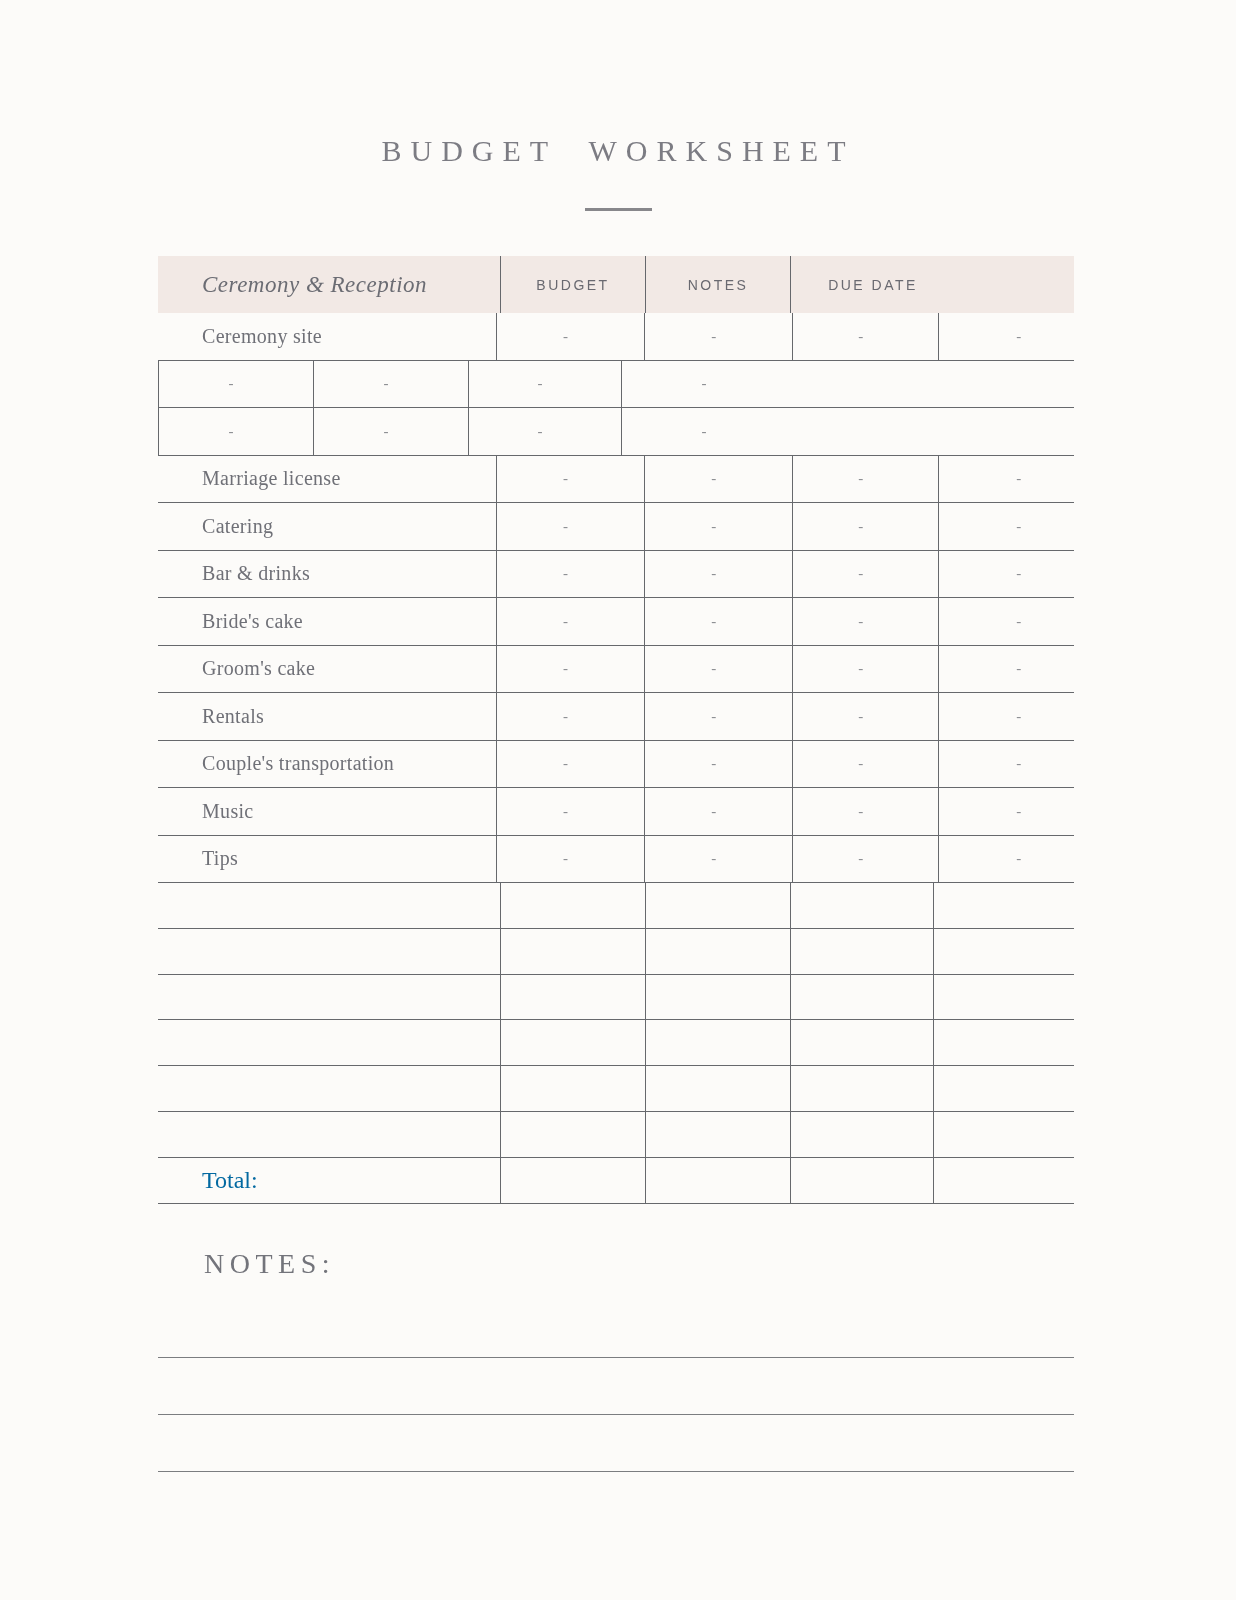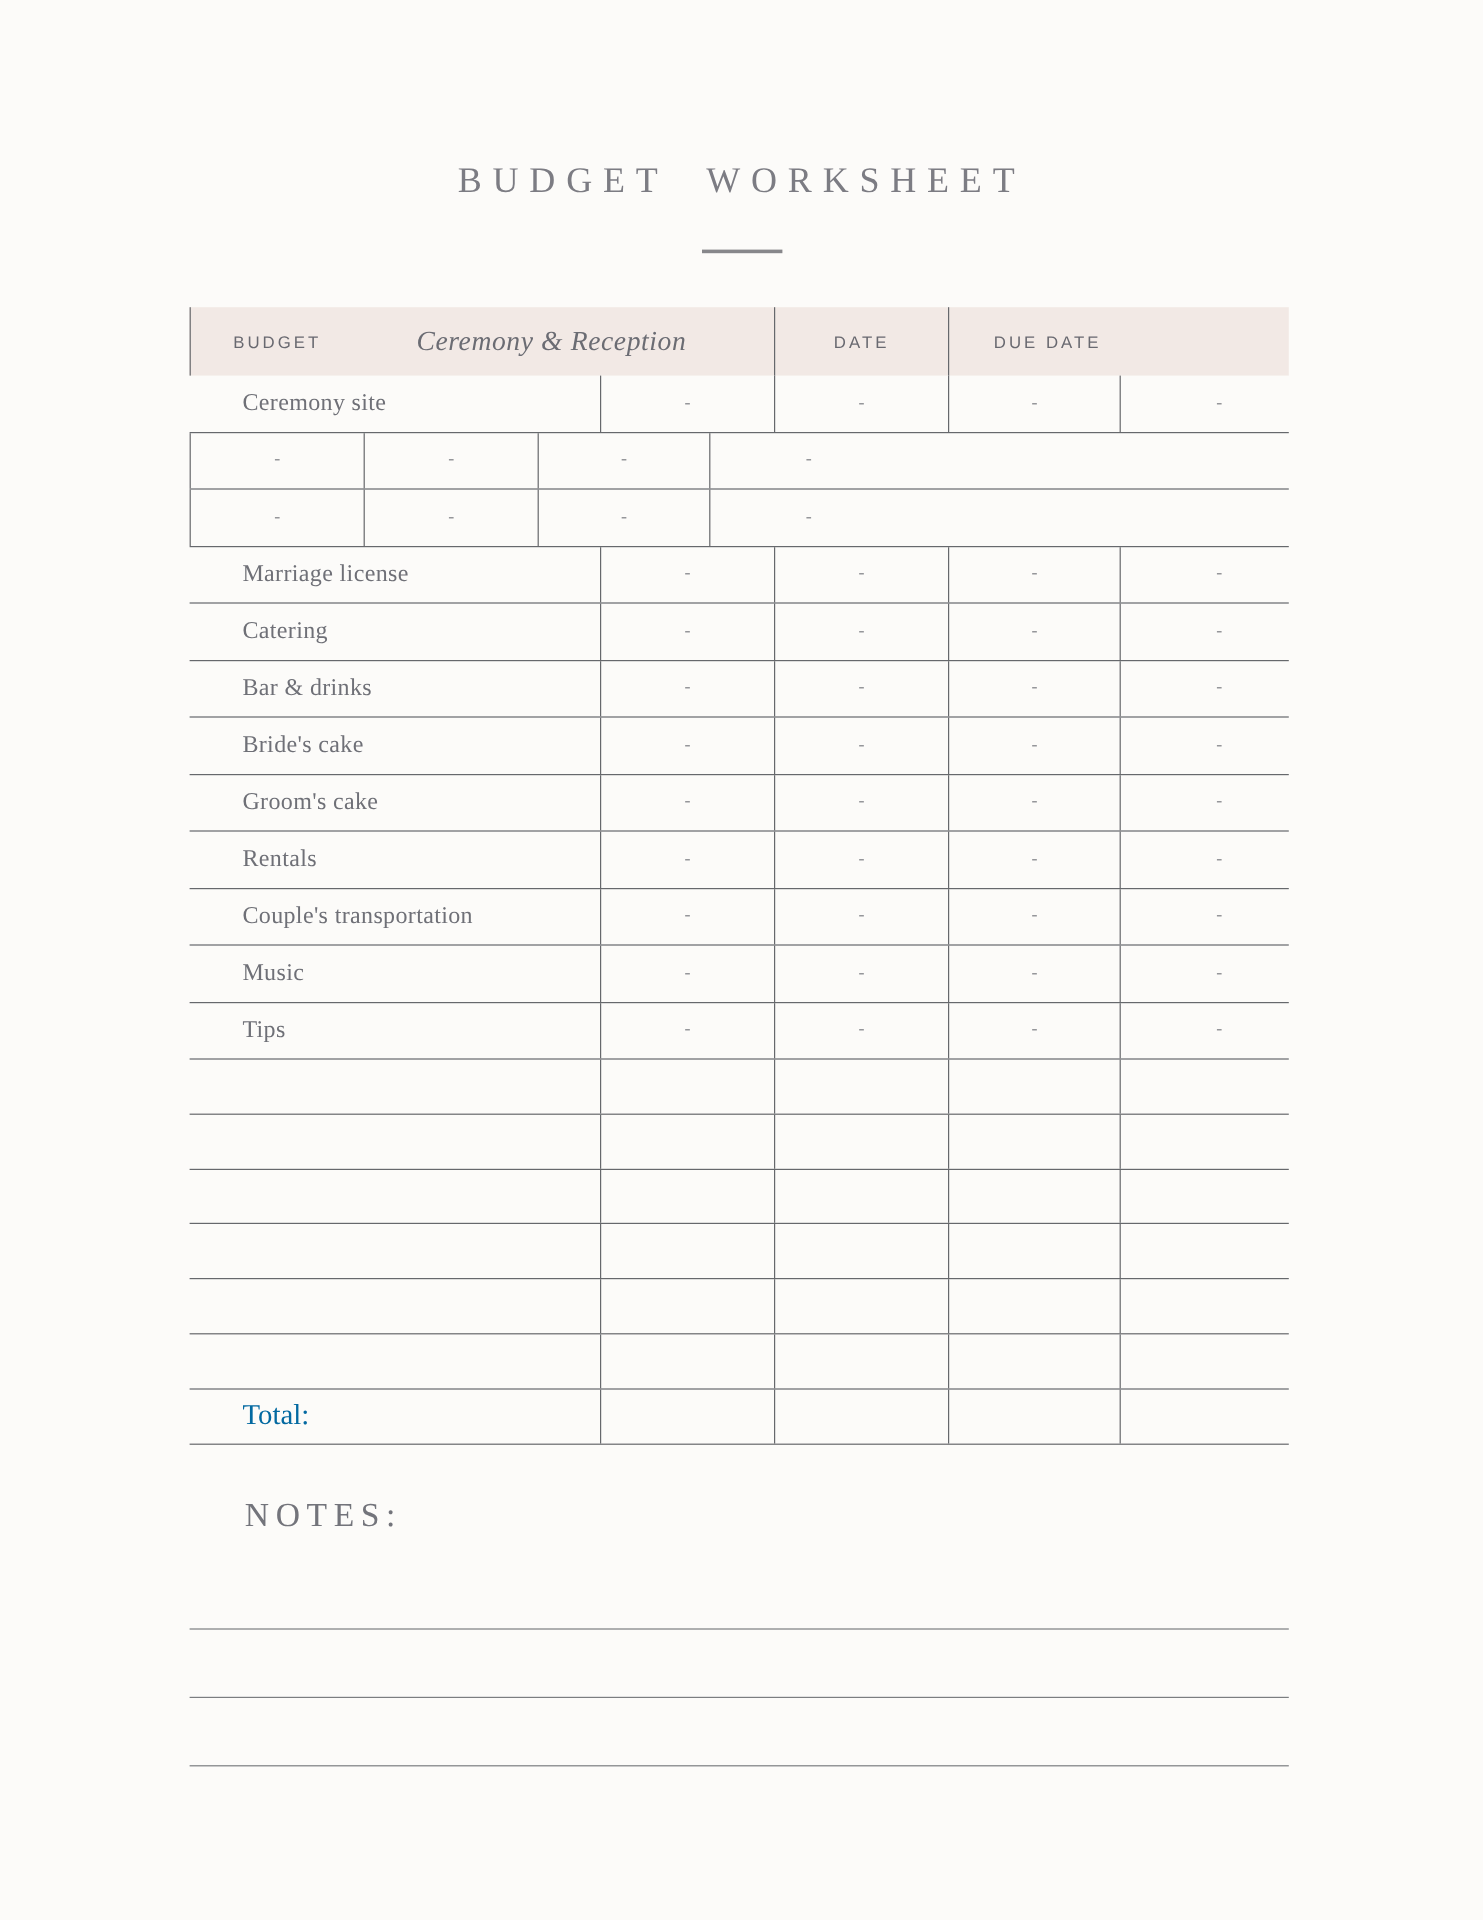--- a/index.html
+++ b/index.html
@@ -17,21 +17,21 @@
     background:#87878b;
   }
   .budget-table{
     position:absolute;left:158px;top:256px;width:916px;
   }
   .t-row{
     display:flex;box-sizing:border-box;
     border-bottom:1.5px solid #66686c;
   }
   .t-row.header-row{border-bottom:none;height:57px;background:#f2e9e5;}
-  .t-row.data-row{height:47.5px;}
+  .t-row.data-row{height:47.5px;gap:10px;}
   .t-row.empty-row{height:45.8px;}
   .t-row.total-row{height:46px;}
   .cell{
     box-sizing:border-box;display:flex;align-items:center;
     overflow:hidden;
   }
   .cell.c-label{width:342px;padding-left:44px;}
   .cell.c1{width:145px;}
   .cell.c2{width:145px;}
   .cell.c3{width:143px;}
@@ -63,23 +63,23 @@
 <body>
 
 <div class="page">
 
   <h1 class="page-title">BUDGET WORKSHEET</h1>
   <div class="title-rule"></div>
 
   <div class="budget-table">
 
     <div class="t-row header-row">
+      <div class="cell c-label section-title">Ceremony &amp; Reception</div>
       <div class="cell c1 val col-head">BUDGET</div>
-      <div class="cell c-label section-title">Ceremony &amp; Reception</div>
-      <div class="cell c2 val col-head">DATE</div>
+      <div class="cell c2 val col-head">NOTES</div>
       <div class="cell c4 val col-head">DUE DATE</div>
     </div>
 
     <div class="t-row data-row">
       <div class="cell c-label row-label">Ceremony site</div>
       <div class="cell c1 val dash">-</div>
       <div class="cell c2 val dash">-</div>
       <div class="cell c3 val dash">-</div>
       <div class="cell c4 val dash">-</div>
     </div>

